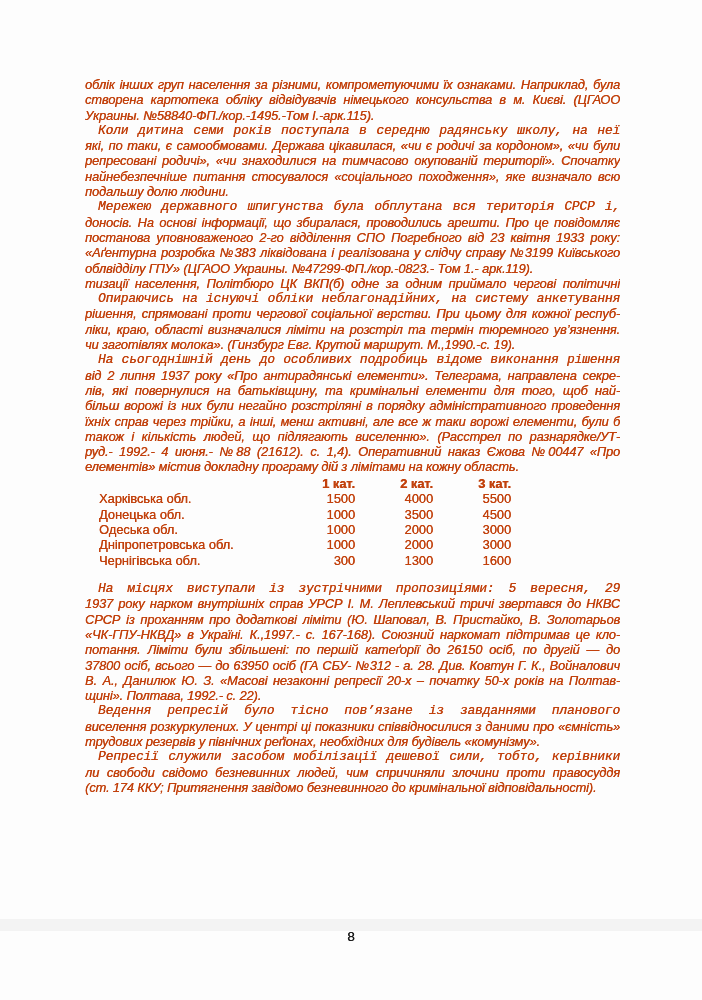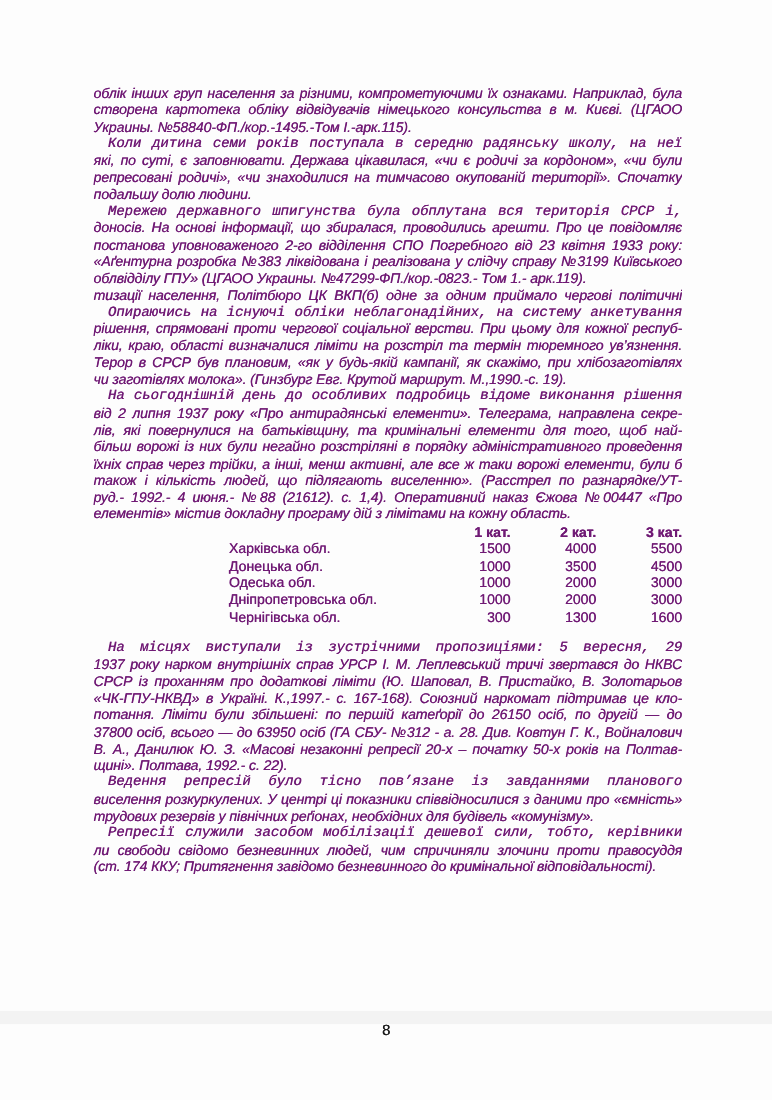--- a/index.html
+++ b/index.html
@@ -15,21 +15,21 @@
     position: relative;
     width: 702px;
     height: 1000px;
     background: #fdfdfd;
   }
   .content {
     position: absolute;
     left: 85px;
     top: 77px;
     width: 535px;
-    color: #701a75;
+    color: #c2410c;
   }
   .para { margin: 0; padding: 0; }
   .tline {
     font-style: italic;
     font-size: 12.8px;
     line-height: 15.3px;
     height: 15.3px;
     overflow: hidden;
     letter-spacing: -0.1px;
     text-align: justify;
@@ -42,21 +42,20 @@
   .limits {
     font-style: normal;
     margin: 1px 0 13px 0;
   }
   .trow {
     display: flex;
     font-size: 12.8px;
     line-height: 15.4px;
     height: 15.4px;
     text-shadow: 0.3px 0 0 currentColor;
-    justify-content: flex-end;
   }
   .trow .region {
     width: 192px;
     padding-left: 14px;
     box-sizing: border-box;
     white-space: nowrap;
     overflow: hidden;
   }
   .trow .num {
     width: 78px;
@@ -89,37 +88,37 @@
 <div class="page">
   <div class="content">
     <div id="paras-top">
         <div class="para">
           <div class="tline">облік інших груп населення за різними, компрометуючими їх ознаками. Наприклад, була</div>
           <div class="tline">створена картотека обліку відвідувачів німецького консульства в м. Києві. (ЦГАОО</div>
           <div class="tline last">Украины. №58840-ФП./кор.-1495.-Том І.-арк.115).</div>
         </div>
         <div class="para">
           <div class="tline ind">Коли дитина семи років поступала в середню радянську школу, на неї заводили пер-</div>
-          <div class="tline">які, по суті, є заповнювати. Держава цікавилася, «чи є родичі за кордоном», «чи були</div>
+          <div class="tline">які, по таки, є самообмовами. Держава цікавилася, «чи є родичі за кордоном», «чи були</div>
           <div class="tline">репресовані родичі», «чи знаходилися на тимчасово окупованій території». Спочатку</div>
+          <div class="tline">найнебезпечніше питання стосувалося «соціального походження», яке визначало всю</div>
           <div class="tline last">подальшу долю людини.</div>
         </div>
         <div class="para">
           <div class="tline ind">Мережею державного шпигунства була обплутана вся територія СРСР і, до деякої</div>
           <div class="tline">доносів. На основі інформації, що збиралася, проводились арешти. Про це повідомляє</div>
           <div class="tline">постанова уповноваженого 2-го відділення СПО Погребного від 23 квітня 1933 року:</div>
           <div class="tline">«Аґентурна розробка №383 ліквідована і реалізована у слідчу справу №3199 Київського</div>
           <div class="tline last">облвідділу ГПУ» (ЦГАОО Украины. №47299-ФП./кор.-0823.- Том 1.- арк.119).</div>
         </div>
         <div class="para">
           <div class="tline">тизації населення, Політбюро ЦК ВКП(б) одне за одним приймало чергові політичні</div>
           <div class="tline ind">Опираючись на існуючі обліки неблагонадійних, на систему анкетування та паспор-</div>
           <div class="tline">рішення, спрямовані проти чергової соціальної верстви. При цьому для кожної респуб-</div>
           <div class="tline">ліки, краю, області визначалися ліміти на розстріл та термін тюремного ув’язнення.</div>
-          <div class="tline">Терор в СРСР був плановим, «як у будь-якій кампанії, як скажімо, при хлібозаготівлях</div>
           <div class="tline last">чи заготівлях молока». (Гинзбург Евг. Крутой маршрут. М.,1990.-с. 19).</div>
         </div>
         <div class="para">
           <div class="tline ind">На сьогоднішній день до особливих подробиць відоме виконання рішення ЦК ВКП(б)</div>
           <div class="tline">від 2 липня 1937 року «Про антирадянські елементи». Телеграма, направлена секре-</div>
           <div class="tline">лів, які повернулися на батьківщину, та кримінальні елементи для того, щоб най-</div>
           <div class="tline">більш ворожі із них були негайно розстріляні в порядку адміністративного проведення</div>
           <div class="tline">їхніх справ через трійки, а інші, менш активні, але все ж таки ворожі елементи, були б</div>
           <div class="tline">також і кількість людей, що підлягають виселенню». (Расстрел по разнарядке/УТ-</div>
           <div class="tline">руд.- 1992.- 4 июня.- №88 (21612). с. 1,4). Оперативний наказ Єжова №00447 «Про</div>

